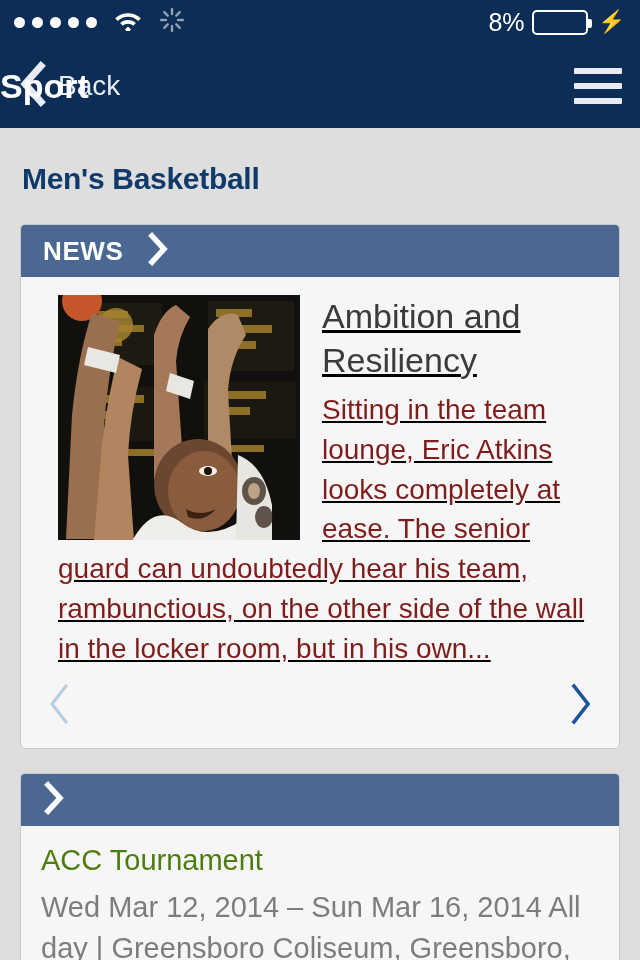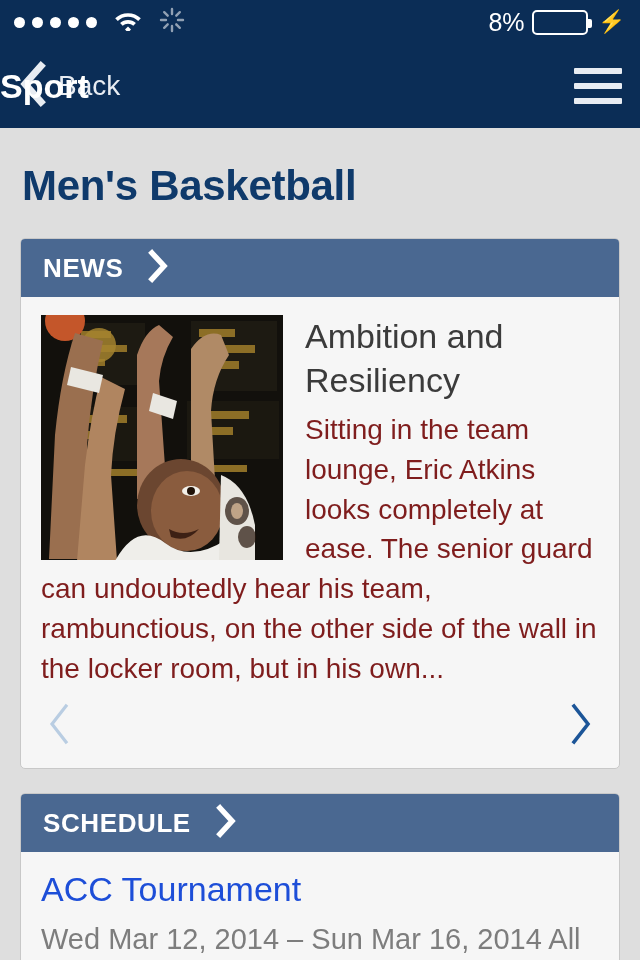--- a/index.html
+++ b/index.html
@@ -56,37 +56,37 @@
   }
   .menu-btn {
     margin-left:auto; width:48px; display:flex; flex-direction:column;
     gap:9px; cursor:pointer; position:relative; z-index:2;
   }
   .menu-bar { height:6px; background:#e8ecf2; border-radius:1px; }
 
   
   .page { background:#dedede; height:832px; overflow:hidden; }
   .page-title {
-    font-size:42px; color:#0f3a6b; padding:34px 22px 28px 22px;
+    font-size:30px; color:#0f3a6b; padding:34px 22px 28px 22px;
     letter-spacing:-.3px;
   }
 
   
   .card {
     margin:0 20px 24px 20px; background:#f6f6f6;
     border:1px solid #c8c8c8; border-radius:5px; overflow:hidden;
   }
   .card-header {
-    background:#4a6891; color:#ffffff; height:58px;
+    background:#4a6891; color:#ffffff; height:52px;
     display:flex; align-items:center; gap:24px; padding:0 22px;
     cursor:pointer;
   }
   .card-header-label { font-size:26px; font-weight:600; letter-spacing:.6px; }
 
-  .card-body { padding:18px 20px 0 20px; }
+  .card-body { padding:18px 20px 0 37px;text-decoration:underline; }
 
   .thumb {
     float:left; width:242px; height:245px; margin:0 22px 4px 0;
     background:#120d08; overflow:hidden; position:relative;
   }
   .thumb-inner { position:absolute; inset:0; }
 
   .article-title {
     font-size:34px; color:#3b3b3b; line-height:1.28; margin-bottom:8px;
   }
@@ -96,21 +96,21 @@
 
   .pager {
     clear:both; display:flex; align-items:center;
     justify-content:space-between; padding:14px 24px 18px 24px;
   }
   .pager-btn { cursor:pointer; display:block; }
   .pager-btn.disabled { cursor:default; }
 
   
   .sched-body { padding:18px 20px 0 20px; }
-  .sched-title { font-size:34px; color:#1d4ed8; margin-bottom:10px; }
+  .sched-title { font-size:29px; color:#4d7c0f; margin-bottom:10px; }
   .sched-meta { font-size:29px; color:#7d7d7d; line-height:1.42; }
 </style>
 </head>
 <body>
 
 <div class="statusbar">
   <div class="sb-left">
     <div class="dots">
       <span class="dot"></span>
       <span class="dot"></span>
@@ -250,21 +250,20 @@
       <span class="pager-btn">
         <svg width="28" height="44" viewBox="0 0 28 44">
           <polyline points="7,4 21,22 7,40" fill="none" stroke="#1c5598" stroke-width="3.6" stroke-linecap="square"></polyline>
         </svg>
       </span>
     </div>
   </div>
 
   <div class="card">
     <div class="card-header">
-      <span class="card-header-label">SCHEDULE</span>
       <span>
         <svg width="22" height="34" viewBox="0 0 22 34">
           <polyline points="5,4 17,17 5,30" fill="none" stroke="#ffffff" stroke-width="5.5" stroke-linecap="square"></polyline>
         </svg>
       </span>
     </div>
 
     <div class="sched-body">
       <div class="sched-title">ACC Tournament</div>
       <div class="sched-meta">Wed Mar 12, 2014 – Sun Mar 16, 2014 All day  | Greensboro Coliseum, Greensboro,</div>

